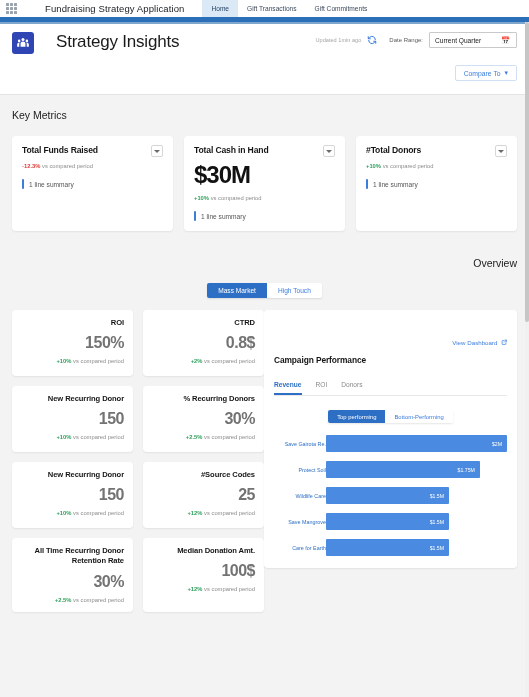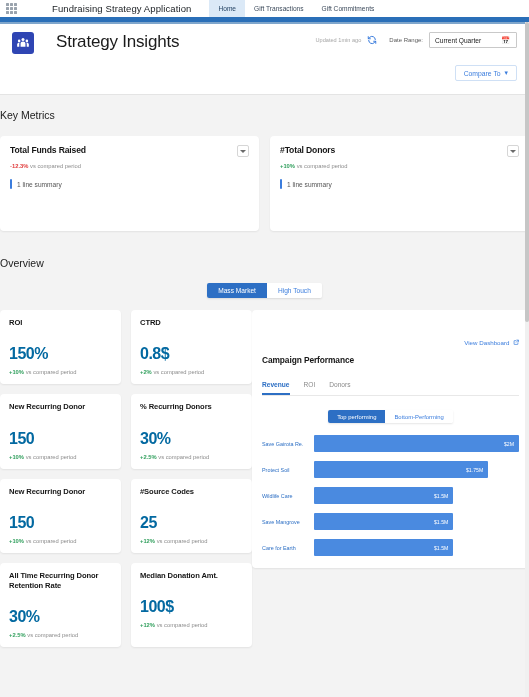--- a/index.html
+++ b/index.html
@@ -13,21 +13,21 @@
 
   
   .appnav {
     height: 17px; background: #ffffff; display: flex; align-items: center;
     padding-left: 6px; position: relative; z-index: 5;
   }
   .waffle { width: 11px; height: 11px; display: grid;
     grid-template-columns: repeat(3,1fr); grid-template-rows: repeat(3,1fr);
     gap: 1px; cursor: pointer; }
   .waffle i { background: #9aa3ad; border-radius: 0.5px; display:block; }
-  .appname { font-size: 9.5px; color: #212529; margin-left: 19px; letter-spacing: .1px; padding-left: 16px; }
+  .appname { font-size: 9.5px; color: #212529; margin-left: 12px; letter-spacing: .1px; padding-left: 16px; }
   .navtabs { display: flex; margin-left: 18px; height: 17px; align-items: stretch; }
   .navtab {
     font-size: 6.6px; color: #3d4b5c; padding: 0 9px;
     display: flex; align-items: center; cursor: pointer; white-space: nowrap;
   }
   .navtab.active { background: #dbe9f7; color: #1b3b5c; }
   .navrule { height: 5px; background: #2a6fb8; width: 100%; position: relative; z-index: 4;}
   .navrule-under { height: 2px; background: #7fa6cc; width: 100%; }
 
   
@@ -54,21 +54,21 @@
   }
   .daterange-select .cal { margin-left: auto; font-size: 7.5px; color: #4a4a4a; }
   .compare-row { display: flex; justify-content: flex-end; margin-top: 11px; }
   .compare-btn {
     border: 1px solid #cfe0f5; background: #ffffff; color: #3b7ddd;
     font-size: 6.8px; padding: 3px 8px; border-radius: 2px; cursor: pointer;
     display: inline-flex; align-items: center; gap: 4px;
   }
 
   
-  .section { padding: 0 0; }
+  .section { padding: 0 12px; }
   .sec-title { font-size: 10.5px; color: #1b1b1b; }
   .keymetrics-wrap { padding-top: 14px; }
   .kcards { display: flex; gap: 11px; margin-top: 15px; }
   .kcard {
     flex: 1; background: #ffffff; border-radius: 4px; padding: 9px 10px 10px 10px;
     box-shadow: 0 1px 2px rgba(0,0,0,.07); min-height: 95px;
   }
   .kcard-top { display: flex; align-items: flex-start; }
   .kcard-title { font-size: 8.6px; font-weight: bold; color: #161616; letter-spacing: -.15px; }
   .kcard-menu {
@@ -82,41 +82,41 @@
   .delta { font-size: 5.8px; margin-top: 6px; }
   .delta b { font-weight: bold; }
   .delta .lbl { color: #8c8c8c; font-weight: normal; }
   .delta.pos b { color: #2e9e5b; }
   .delta.neg b { color: #e03a3a; }
   .summary { display: flex; align-items: center; gap: 5px; margin-top: 10px; }
   .summary .bar { width: 2px; height: 10px; background: #3b7ddd; display: block; border-radius: 1px;}
   .summary .txt { font-size: 6.6px; color: #555; }
 
   
-  .overview-wrap { margin-top: 26px; }
+  .overview-wrap { margin-top: 26px; text-align: right; }
   .ov-sub { font-size: 7.4px; color: #4a4a4a; margin-top: 4px; }
   .seg-center { display: flex; justify-content: center; margin-top: 14px; }
   .segment { display: inline-flex; border-radius: 2px; overflow: hidden;
              box-shadow: 0 1px 2px rgba(0,0,0,.10); }
   .seg {
     font-size: 6.6px; padding: 4px 11px; background: #ffffff; color: #3b7ddd;
     cursor: pointer; white-space: nowrap;
   }
   .seg.active { background: #2d6fc4; color: #ffffff; }
 
   
   .ov-body { display: flex; margin-top: 12px; }
   .mini-grid { width: 252px; display: grid; grid-template-columns: 1fr 1fr;
                gap: 10px 10px; align-content: start; }
   .mcard {
     background: #ffffff; border-radius: 4px; padding: 8px 9px 9px 9px;
     box-shadow: 0 1px 2px rgba(0,0,0,.07); min-height: 66px;
   }
   .mcard-title { font-size: 7.6px; font-weight: bold; color: #161616; line-height: 1.35; letter-spacing: -.1px;}
-  .mcard-value { font-size: 16px; font-weight: bold; color: #0369a1; margin-top: 17px; letter-spacing: -.5px; }
+  .mcard-value { font-size: 16px; font-weight: bold; color: #737373; margin-top: 6px; letter-spacing: -.5px; }
   .mcard .delta { margin-top: 6px; }
 
   .perf-panel {
     flex: 1; background: #ffffff; border-radius: 4px; padding: 10px 10px 12px 10px;
     box-shadow: 0 1px 2px rgba(0,0,0,.07); align-self: flex-start;
   }
   .perf-head { display: flex; align-items: center; }
   .perf-title { font-size: 8.4px; font-weight: bold; color: #161616; letter-spacing: -.1px; margin-top: 35px; }
   .perf-link { margin-left: auto; font-size: 6.2px; color: #3b7ddd; cursor: pointer;
                display: inline-flex; align-items: center; gap: 3px; }
@@ -226,20 +226,37 @@
         <div class="delta neg">
           <b>-12.3%</b>
           <span class="lbl">vs compared period</span>
         </div>
         <div class="summary">
           <span class="bar"></span>
           <span class="txt">1 line summary</span>
         </div>
       </div>
 
+      <div class="kcard">
+        <div class="kcard-top">
+          <div class="kcard-title">Total Cash in Hand</div>
+          <div class="kcard-menu">
+              <span class="caret"></span>
+            </div>
+        </div>
+        <div class="kcard-value">$30M</div>
+        <div class="delta pos">
+          <b>+10%</b>
+          <span class="lbl">vs compared period</span>
+        </div>
+        <div class="summary">
+          <span class="bar"></span>
+          <span class="txt">1 line summary</span>
+        </div>
+      </div>
 
       <div class="kcard">
         <div class="kcard-top">
           <div class="kcard-title">#Total Donors</div>
           <div class="kcard-menu">
               <span class="caret"></span>
             </div>
         </div>
         <div class="delta pos">
           <b>+10%</b>

